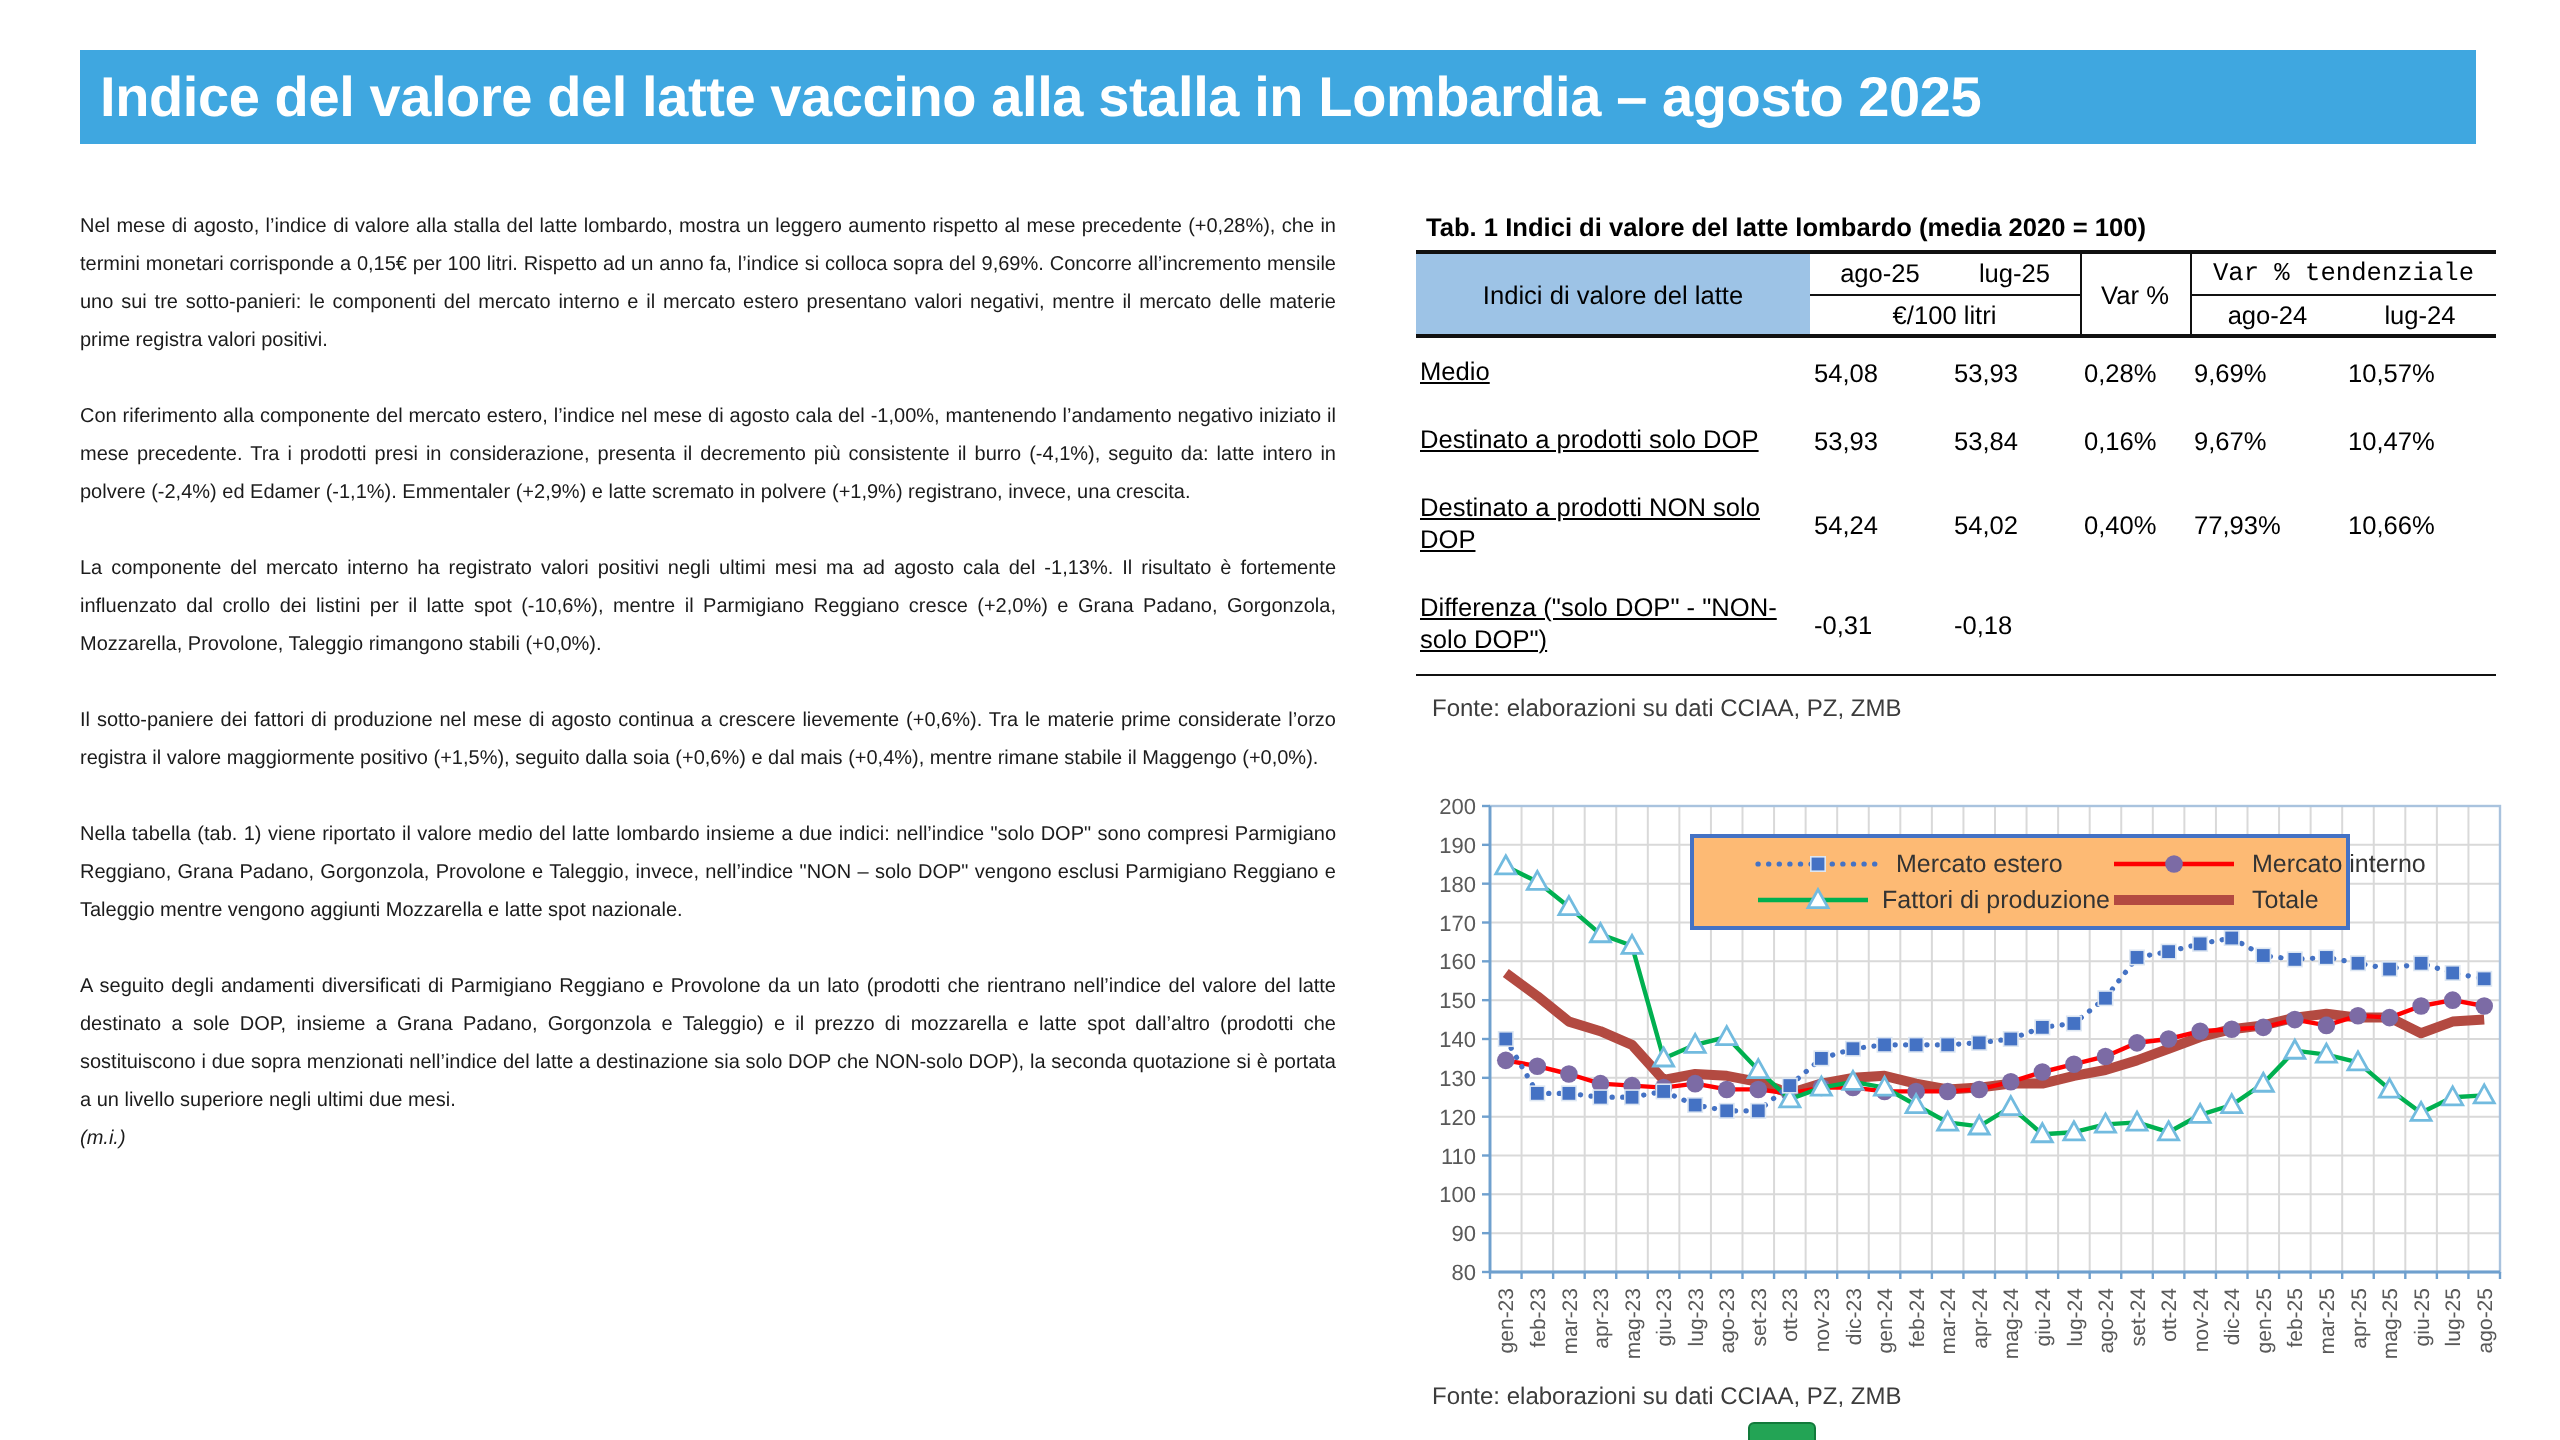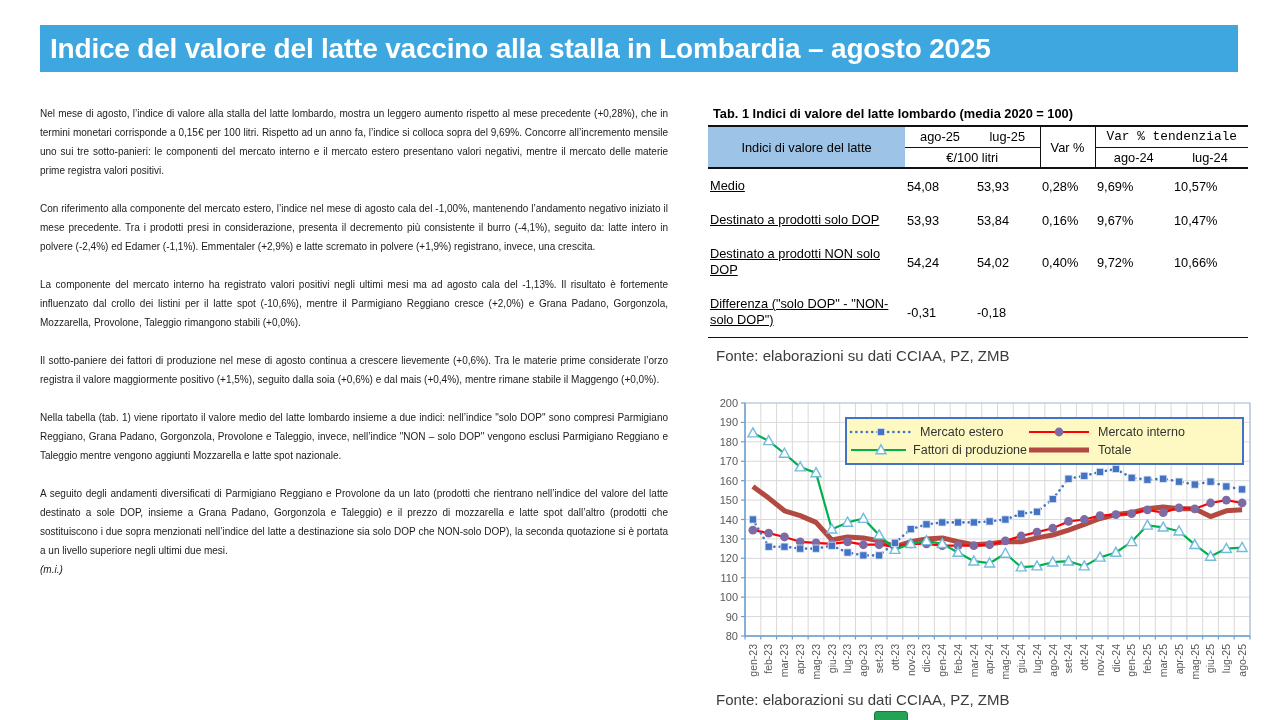--- a/index.html
+++ b/index.html
@@ -12,41 +12,41 @@
 
   
   .article { position:absolute; left:40px; top:104px; width:628px; color:#1b1b1b; font-size:10px; line-height:19px; text-align:justify; }
   .article p { margin-bottom:19px; }
   .article .sig { font-style:italic; margin-bottom:0; }
 
   
   .sec-title { position:absolute; font-size:12.8px; font-weight:700; color:#000; white-space:nowrap; }
   .tab-title { left:713px; top:106px; }
   .fig-title { left:713px; top:380px; }
-  .source { position:absolute; font-size:15px; color:#3c3c3c; white-space:nowrap; }
+  .source { position:absolute; font-size:12px; color:#3c3c3c; white-space:nowrap; }
   .tab-source { left:716px; top:347px; }
   .fig-source { left:716px; top:691px; }
 
   
   .data-table { position:absolute; left:708px; top:125px; width:540px; border-collapse:collapse; table-layout:fixed;
                 border-top:2px solid #111; border-bottom:1.5px solid #111; font-size:12.8px; color:#000; }
   .data-table thead { border-bottom:2px solid #111; }
   .data-table th { font-weight:400; }
   .data-table thead th { text-align:center; vertical-align:middle; padding:2px 2px; height:21px; }
   .corner { background:#9DC3E6; }
   .month-top { border-bottom:1px solid #111; }
   .var-cell { border-left:1px solid #111; border-right:1px solid #111; }
   .trend-label { border-bottom:1px solid #111;font-family:Liberation Mono, monospace; }
   .data-table tbody th { text-align:left; vertical-align:middle; padding:9px 2px; font-weight:400; line-height:16px;text-decoration:underline; }
   .data-table tbody td { text-align:left; vertical-align:middle; padding:9px 2px; }
 
   
   .chart-area { position:absolute; left:708px; top:398px; width:545px; height:300px; }
-  .legend { position:absolute; left:137px; top:19px; width:399px; border:2px solid #4472C4; background:#fef9c3;
-            display:grid; grid-template-columns:178px auto; row-gap:4px; padding:6px 10px 6px 2px; }
+  .legend { position:absolute; left:137px; top:19px; width:330px; border:2px solid #4472C4; background:#fdba74;
+            display:grid; grid-template-columns:178px auto; row-gap:4px; padding:6px 10px 6px 30px; }
   .legend-item { display:flex; align-items:center; gap:7px; font-size:12.5px; color:#333; white-space:nowrap; }
 
   
   .badge { position:absolute; left:874px; top:711px; width:34px; height:12px; background:#23A455; border:1.5px solid #127A3B; border-radius:3px; }
 </style>
 </head>
 <body>
 
 <div class="page">
 
@@ -104,21 +104,21 @@
           <td>53,84</td>
           <td>0,16%</td>
           <td>9,67%</td>
           <td>10,47%</td>
         </tr>
         <tr>
           <th>Destinato a prodotti NON solo DOP</th>
           <td>54,24</td>
           <td>54,02</td>
           <td>0,40%</td>
-          <td>9,72%</td>
+          <td>77,93%</td>
           <td>10,66%</td>
         </tr>
         <tr>
           <th>Differenza ("solo DOP" - "NON-solo DOP")</th>
           <td>-0,31</td>
           <td>-0,18</td>
           <td></td>
           <td></td>
           <td></td>
         </tr>

